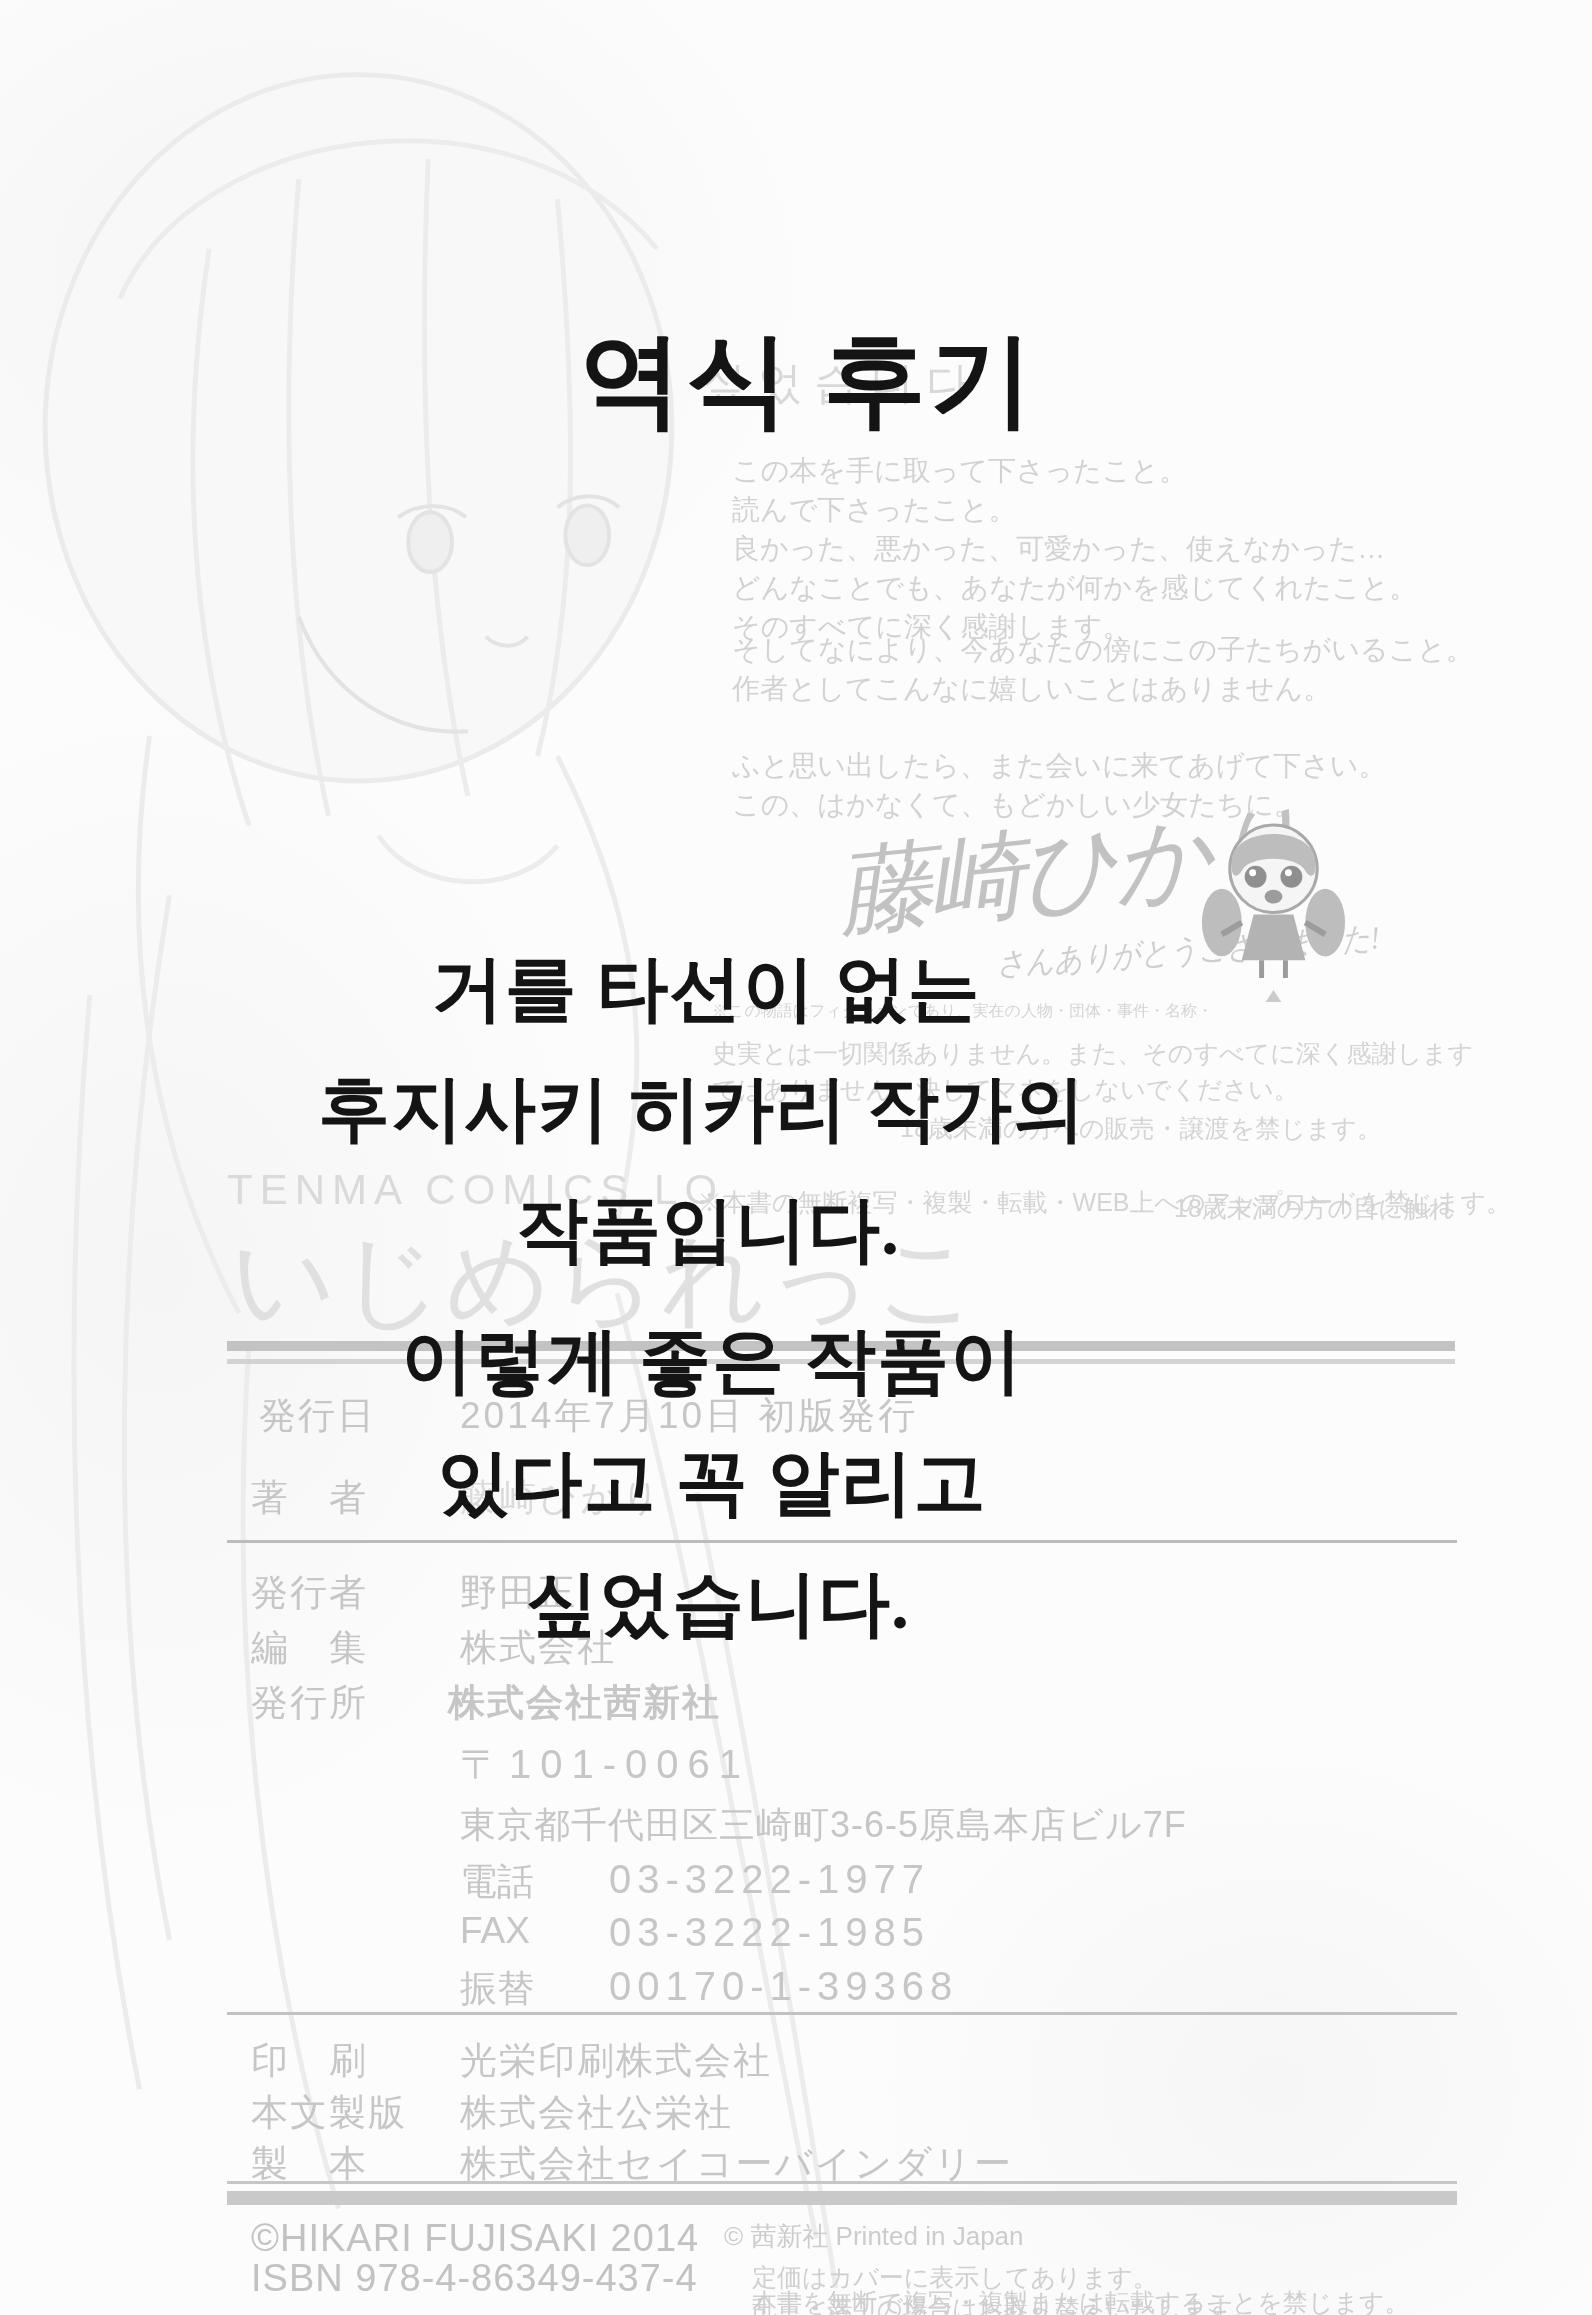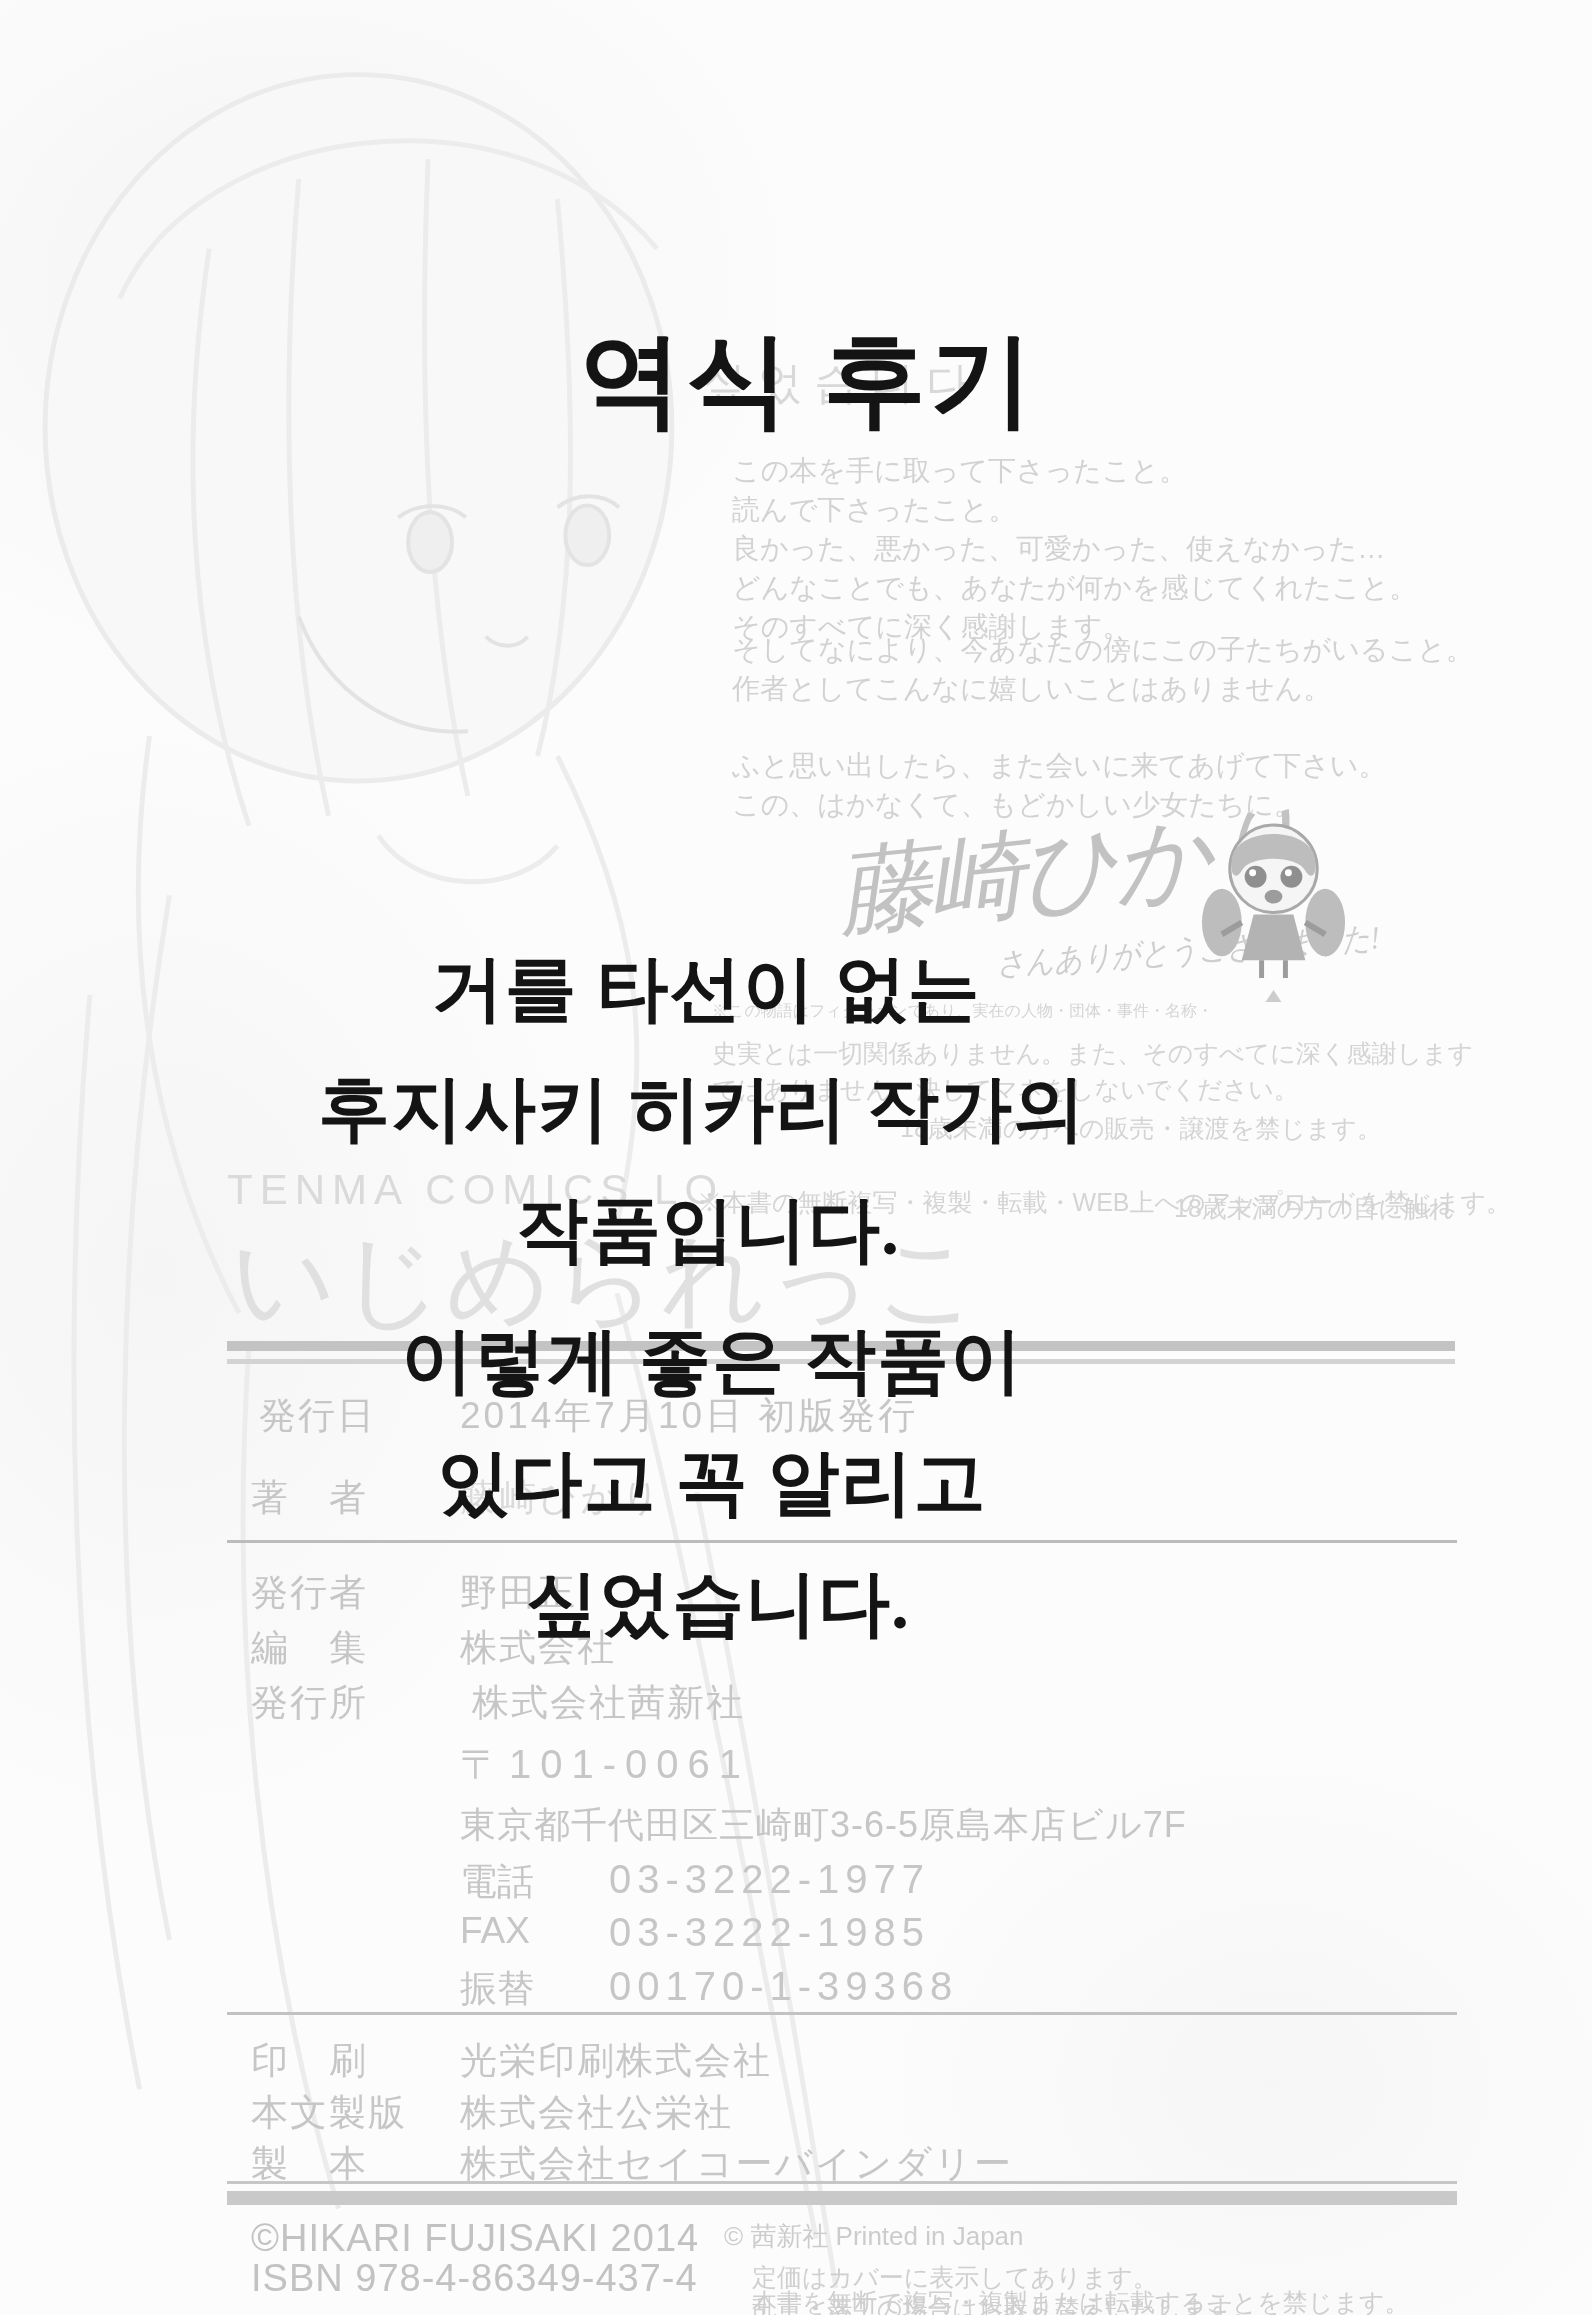--- a/index.html
+++ b/index.html
@@ -121,21 +121,21 @@
   <div class="abs colophon label z1" style="left:251px;top:1473px;font-size:37px;">著　者</div>
   <div class="abs colophon z1" style="left:460px;top:1473px;font-size:37px;letter-spacing:3px;color:#dadada;">藤崎ひかり</div>
 
   <div class="bar" style="left:227px;top:1540px;width:1230px;height:3px;background:#bcbcbc;"></div>
 
   <div class="abs colophon label z1" style="left:251px;top:1568px;font-size:37px;">発行者</div>
   <div class="abs colophon z1" style="left:460px;top:1568px;font-size:37px;letter-spacing:2px;">野田正</div>
   <div class="abs colophon label z1" style="left:251px;top:1623px;font-size:37px;">編　集</div>
   <div class="abs colophon z1" style="left:460px;top:1623px;font-size:37px;letter-spacing:2px;">株式会社</div>
   <div class="abs colophon label z1" style="left:251px;top:1678px;font-size:37px;">発行所</div>
-  <div class="abs colophon z1" style="left:472px;top:1678px;font-size:37px;letter-spacing:2px;">株式会社茜新社</div>
+  <div class="abs colophon z1" style="left:448px;top:1678px;font-size:37px;letter-spacing:2px;font-weight:bold;">株式会社茜新社</div>
 
   <div class="abs colophon z1" style="left:460px;top:1737px;font-size:40px;letter-spacing:9px;">〒101-0061</div>
   <div class="abs colophon z1" style="left:460px;top:1801px;font-size:36px;letter-spacing:1px;">東京都千代田区三崎町3-6-5原島本店ビル7F</div>
 
   <div class="abs colophon z1" style="left:460px;top:1857px;font-size:37px;">電話</div>
   <div class="abs colophon z1" style="left:609px;top:1857px;font-size:40px;letter-spacing:6px;">03-3222-1977</div>
   <div class="abs colophon z1" style="left:460px;top:1910px;font-size:37px;">FAX</div>
   <div class="abs colophon z1" style="left:609px;top:1910px;font-size:40px;letter-spacing:6px;">03-3222-1985</div>
   <div class="abs colophon z1" style="left:460px;top:1964px;font-size:37px;">振替</div>
   <div class="abs colophon z1" style="left:609px;top:1964px;font-size:40px;letter-spacing:6px;">00170-1-39368</div>

